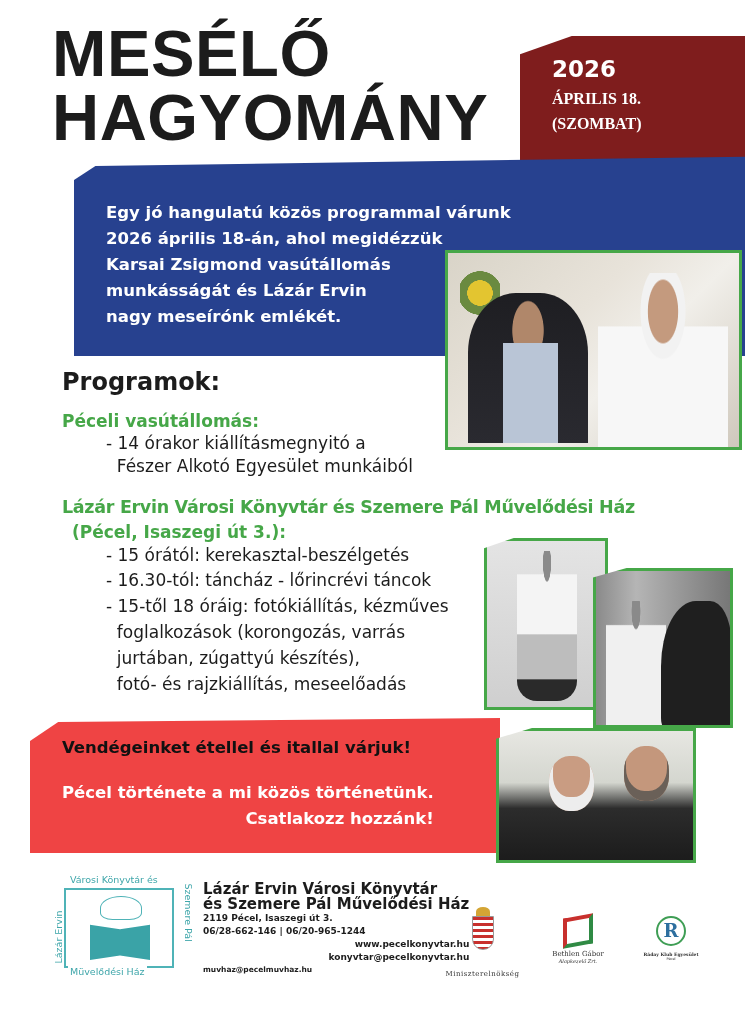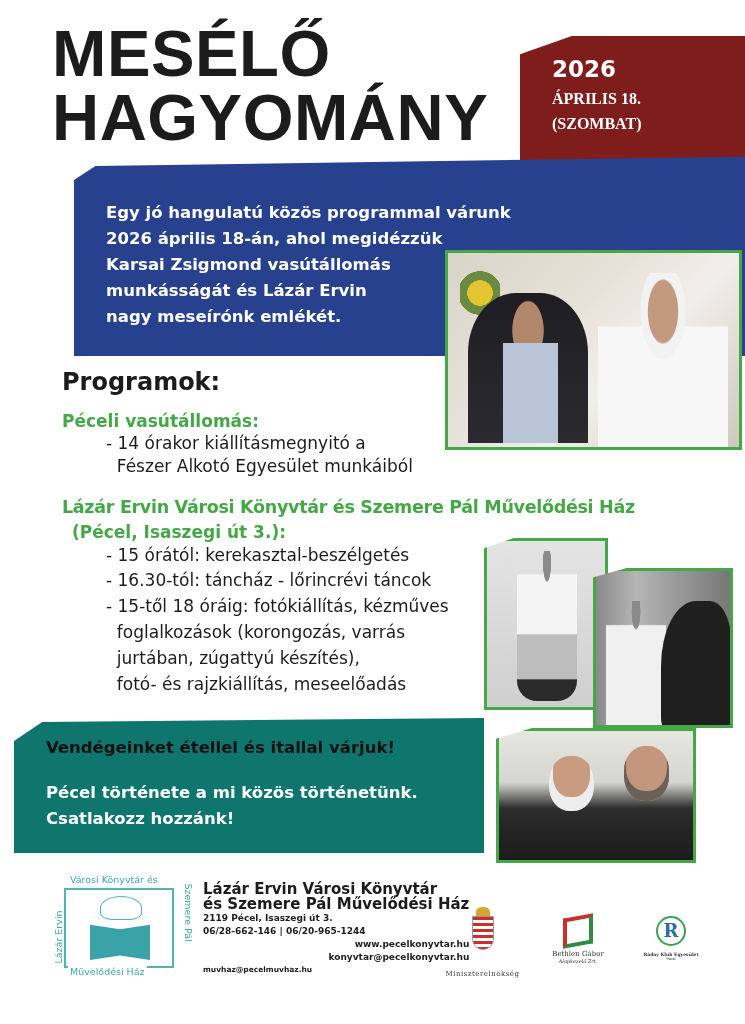--- a/index.html
+++ b/index.html
@@ -33,22 +33,22 @@
   .item { position: absolute; left: 62px; font-weight: normal; font-size: 17px; color: #1c1c1c; white-space: pre; margin-left: 44px; }
   .loc-2 { top: 497px; font-size: 17.5px; letter-spacing: -0.3px; }
   .loc-2b { top: 522px; left: 62px; }
 
   .photo-2 { left: 484px; top: 538px; width: 124px; height: 172px; background: linear-gradient(#e4e4e4, #cfcfcf); clip-path: polygon(0 6%, 24% 0, 100% 0, 100% 100%, 0 100%); }
   .photo-2 .fig { position: absolute; left: 30px; top: 10px; width: 60px; height: 150px; background: radial-gradient(ellipse at 50% 8%, #8a8a8a 0 9%, transparent 10%), linear-gradient(transparent 15%, #f4f4f4 16% 55%, #bdbdbd 56% 85%, #2a2a2a 86%); border-radius: 20px; }
   .photo-3 { left: 593px; top: 568px; width: 140px; height: 160px; background: linear-gradient(90deg, #8a8a8a, #b5b5b5 30%, #9a9a9a 60%, #777); clip-path: polygon(0 6%, 24% 0, 100% 0, 100% 100%, 0 100%); }
   .photo-3 .fig { position: absolute; left: 10px; top: 30px; width: 60px; height: 130px; background: radial-gradient(ellipse at 50% 8%, #8a8a8a 0 10%, transparent 11%), linear-gradient(transparent 18%, #f0f0f0 19% 95%, #222 96%); }
   .photo-3 .fig2 { position: absolute; left: 65px; top: 30px; width: 70px; height: 130px; background: #1f1f1f; border-radius: 50% 30% 10% 10%; }
 
-  .green-band { position: absolute; left: 14px; top: 718px; width: 470px; height: 135px; background: #0f766e;
-    clip-path: polygon(0 17%, 6% 3%, 100% 0, 100% 100%, 0 100%); }
+  .green-band { position: absolute; left: 30px; top: 718px; width: 470px; height: 135px; background: #ef4444;
+    clip-path: polygon(0 17%, 6% 3%, 100% 0, 100% 100%, 0 100%); text-align: right; }
   .green-band .g1 { position: absolute; left: 32px; top: 20px; color: #111; font-weight: bold; font-size: 16.5px; }
   .green-band .g2 { position: absolute; left: 32px; top: 62px; color: #fff; font-weight: bold; font-size: 16.5px; line-height: 26px; }
 
   .photo-4 { left: 496px; top: 728px; width: 200px; height: 135px; background: linear-gradient(#e7e7e2, #d4d6cf 40%, #2c2c2c 60%, #1c1c1c); clip-path: polygon(0 8%, 18% 0, 100% 0, 100% 100%, 0 100%); }
   .photo-4 .h1 { position: absolute; left: 50px; top: 25px; width: 45px; height: 55px; background: #c99c82; border-radius: 45%; box-shadow: 0 -10px 0 4px #ededed inset; }
   .photo-4 .h2 { position: absolute; left: 125px; top: 15px; width: 45px; height: 55px; background: #c4977c; border-radius: 45%; box-shadow: 0 -8px 0 2px #6a6058 inset; }
 
   .logo { position: absolute; left: 46px; top: 874px; width: 150px; height: 110px; }
   .logo .frame { position: absolute; left: 18px; top: 14px; width: 110px; height: 80px; border: 2px solid #4fb3b7; }
   .logo .top-t { position: absolute; left: 22px; top: 0; font-size: 9.5px; color: #3fa6aa; font-family: "DejaVu Sans", sans-serif; background: #fff; padding: 0 2px; white-space: nowrap; }

